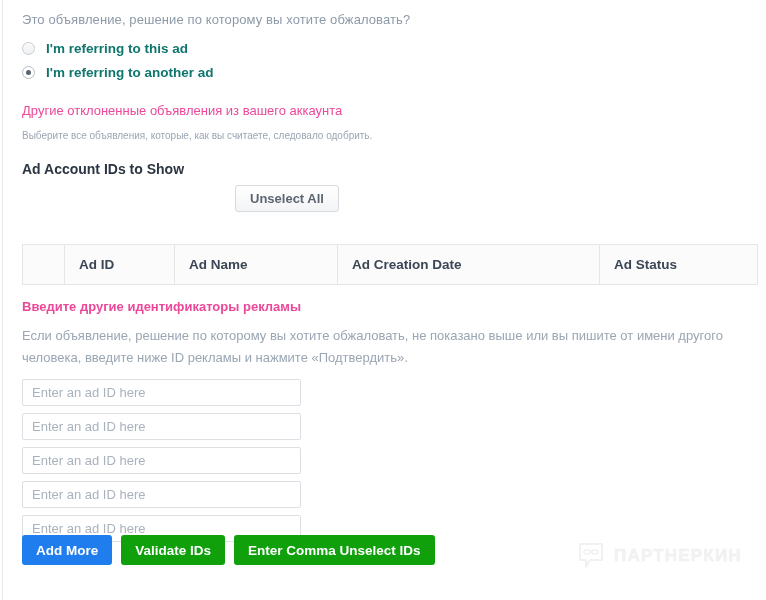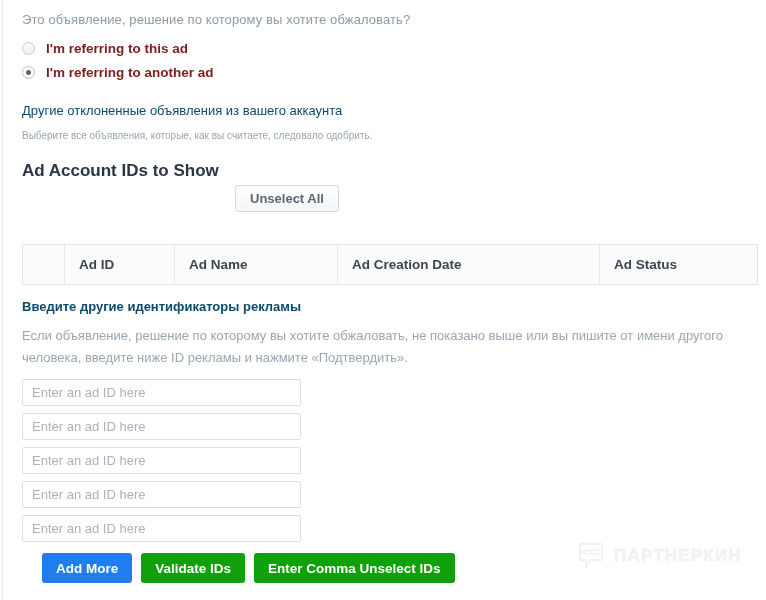--- a/index.html
+++ b/index.html
@@ -83,47 +83,47 @@
     width: 5px;
     height: 5px;
     margin-left: -2.5px;
     margin-top: -2.5px;
     border-radius: 50%;
     background: #5a6372;
   }
   .radio-label {
     font-size: 13.5px;
     font-weight: bold;
-    color: #7f1d1d;
+    color: #0f766e;
     white-space: nowrap;
   }
 
   
   .sec-heading {
     position: absolute;
     left: 22px;
     font-size: 13px;
-    color: #0c4a6e;
+    color: #ec4899;
     white-space: nowrap;
   }
   .sec-sub {
     position: absolute;
     left: 22px;
     font-size: 10px;
     color: #9aa6b3;
     white-space: nowrap;
   }
   #other-rejected { top: 103px; }
   #select-all-hint { top: 130px; }
 
   .strong-heading {
     position: absolute;
     left: 22px;
     top: 161px;
-    font-size: 17px;
+    font-size: 14px;
     font-weight: bold;
     color: #2c3542;
     white-space: nowrap;
   }
 
   
   .btn-unselect {
     position: absolute;
     left: 235px;
     top: 185px;
@@ -207,24 +207,23 @@
   }
   .ad-input::placeholder {
     color: #a9b2bd;
     opacity: 1;
   }
 
   
   .actions {
     position: absolute;
     left: 22px;
-    top: 553px;
+    top: 535px;
     display: flex;
     align-items: flex-start;
-    margin-left: 20px;
   }
   .btn {
     height: 30px;
     display: flex;
     align-items: center;
     justify-content: center;
     padding: 0 14px;
     margin-right: 9px;
     font-size: 13.5px;
     font-weight: bold;

